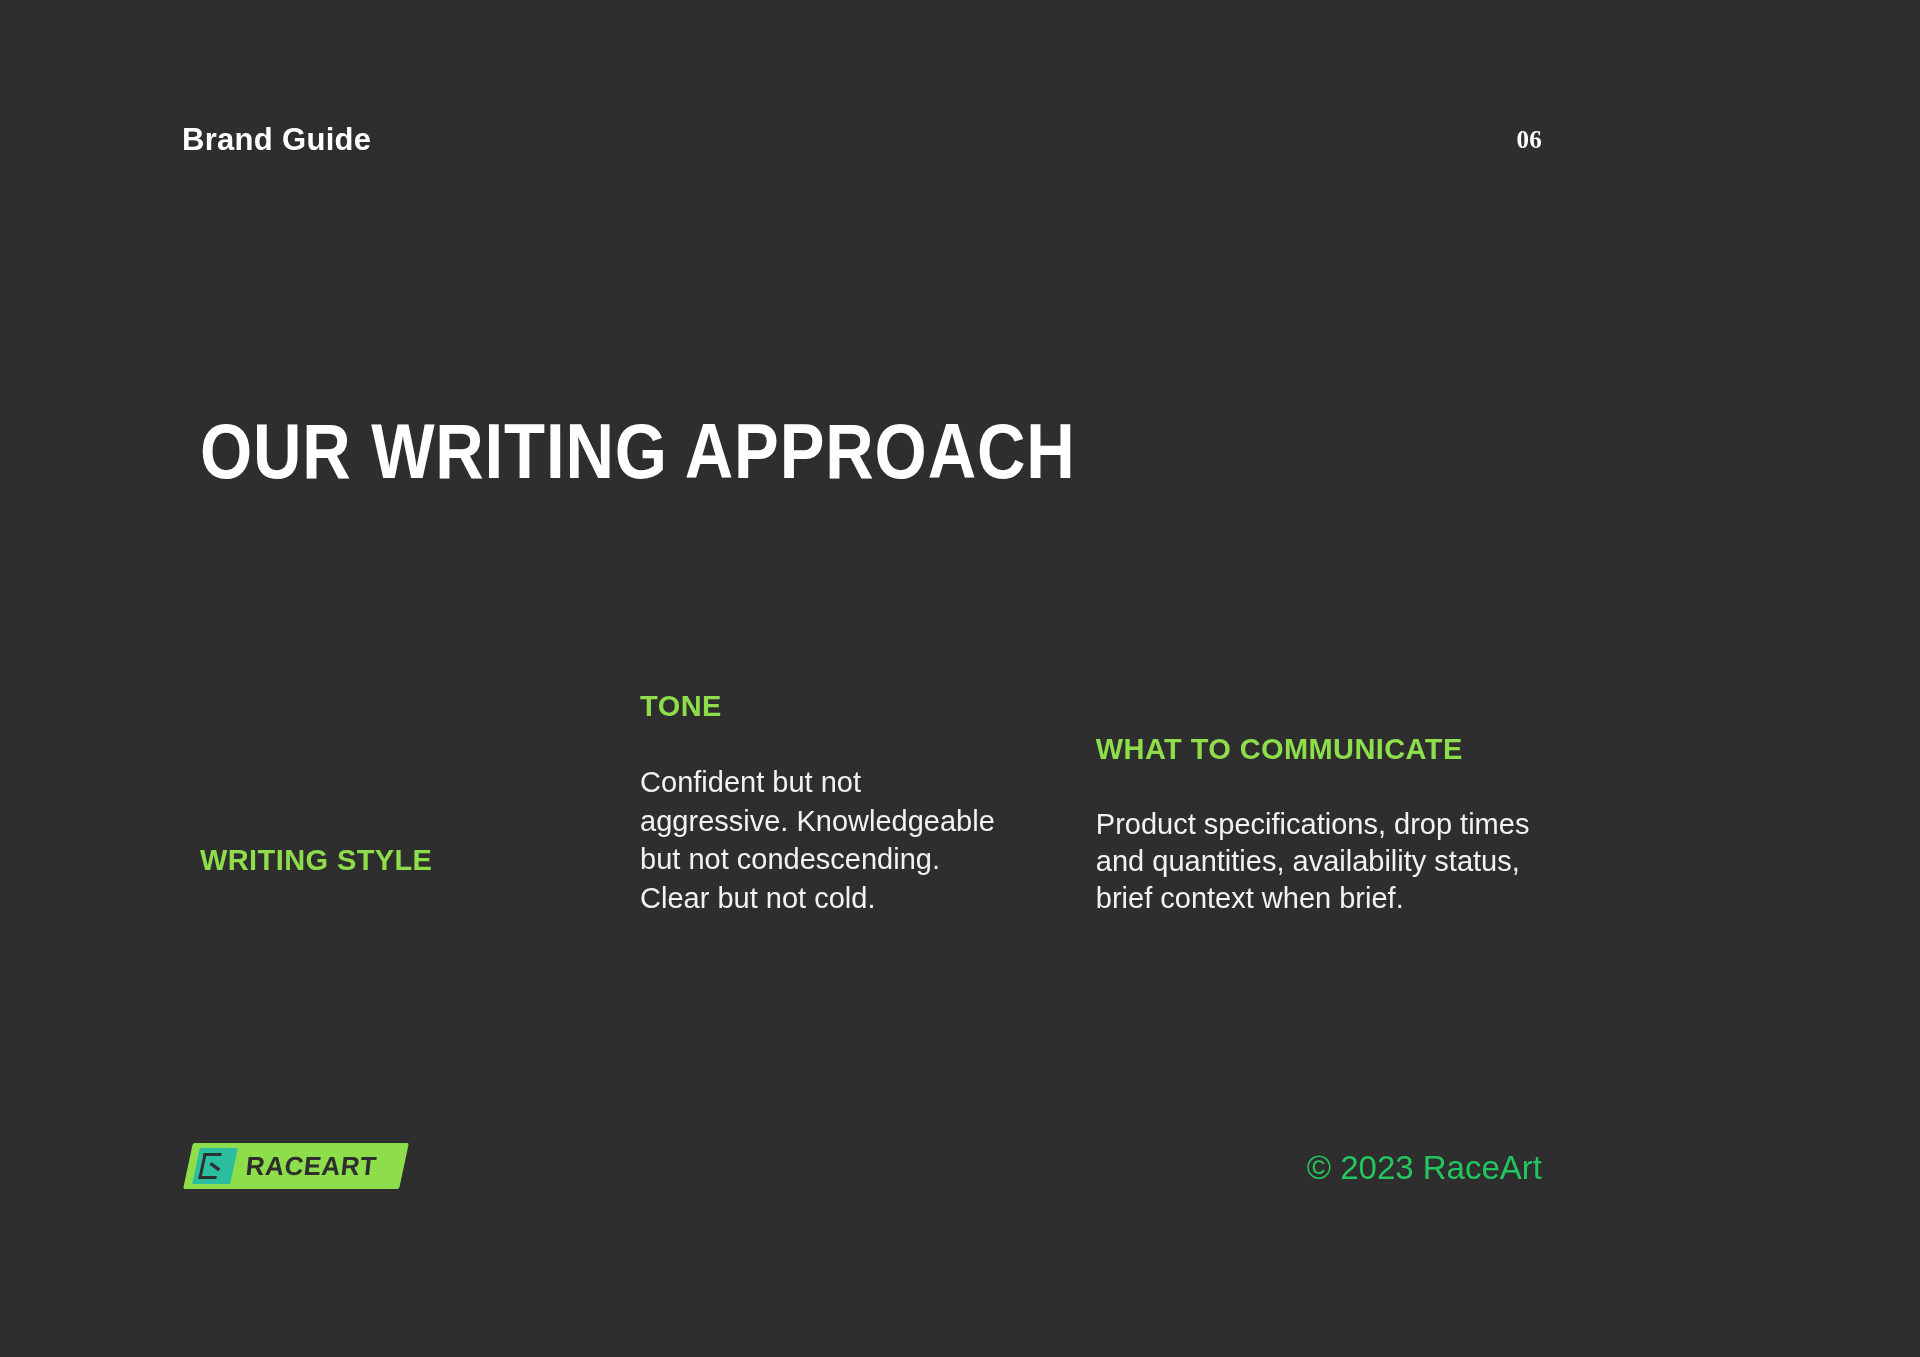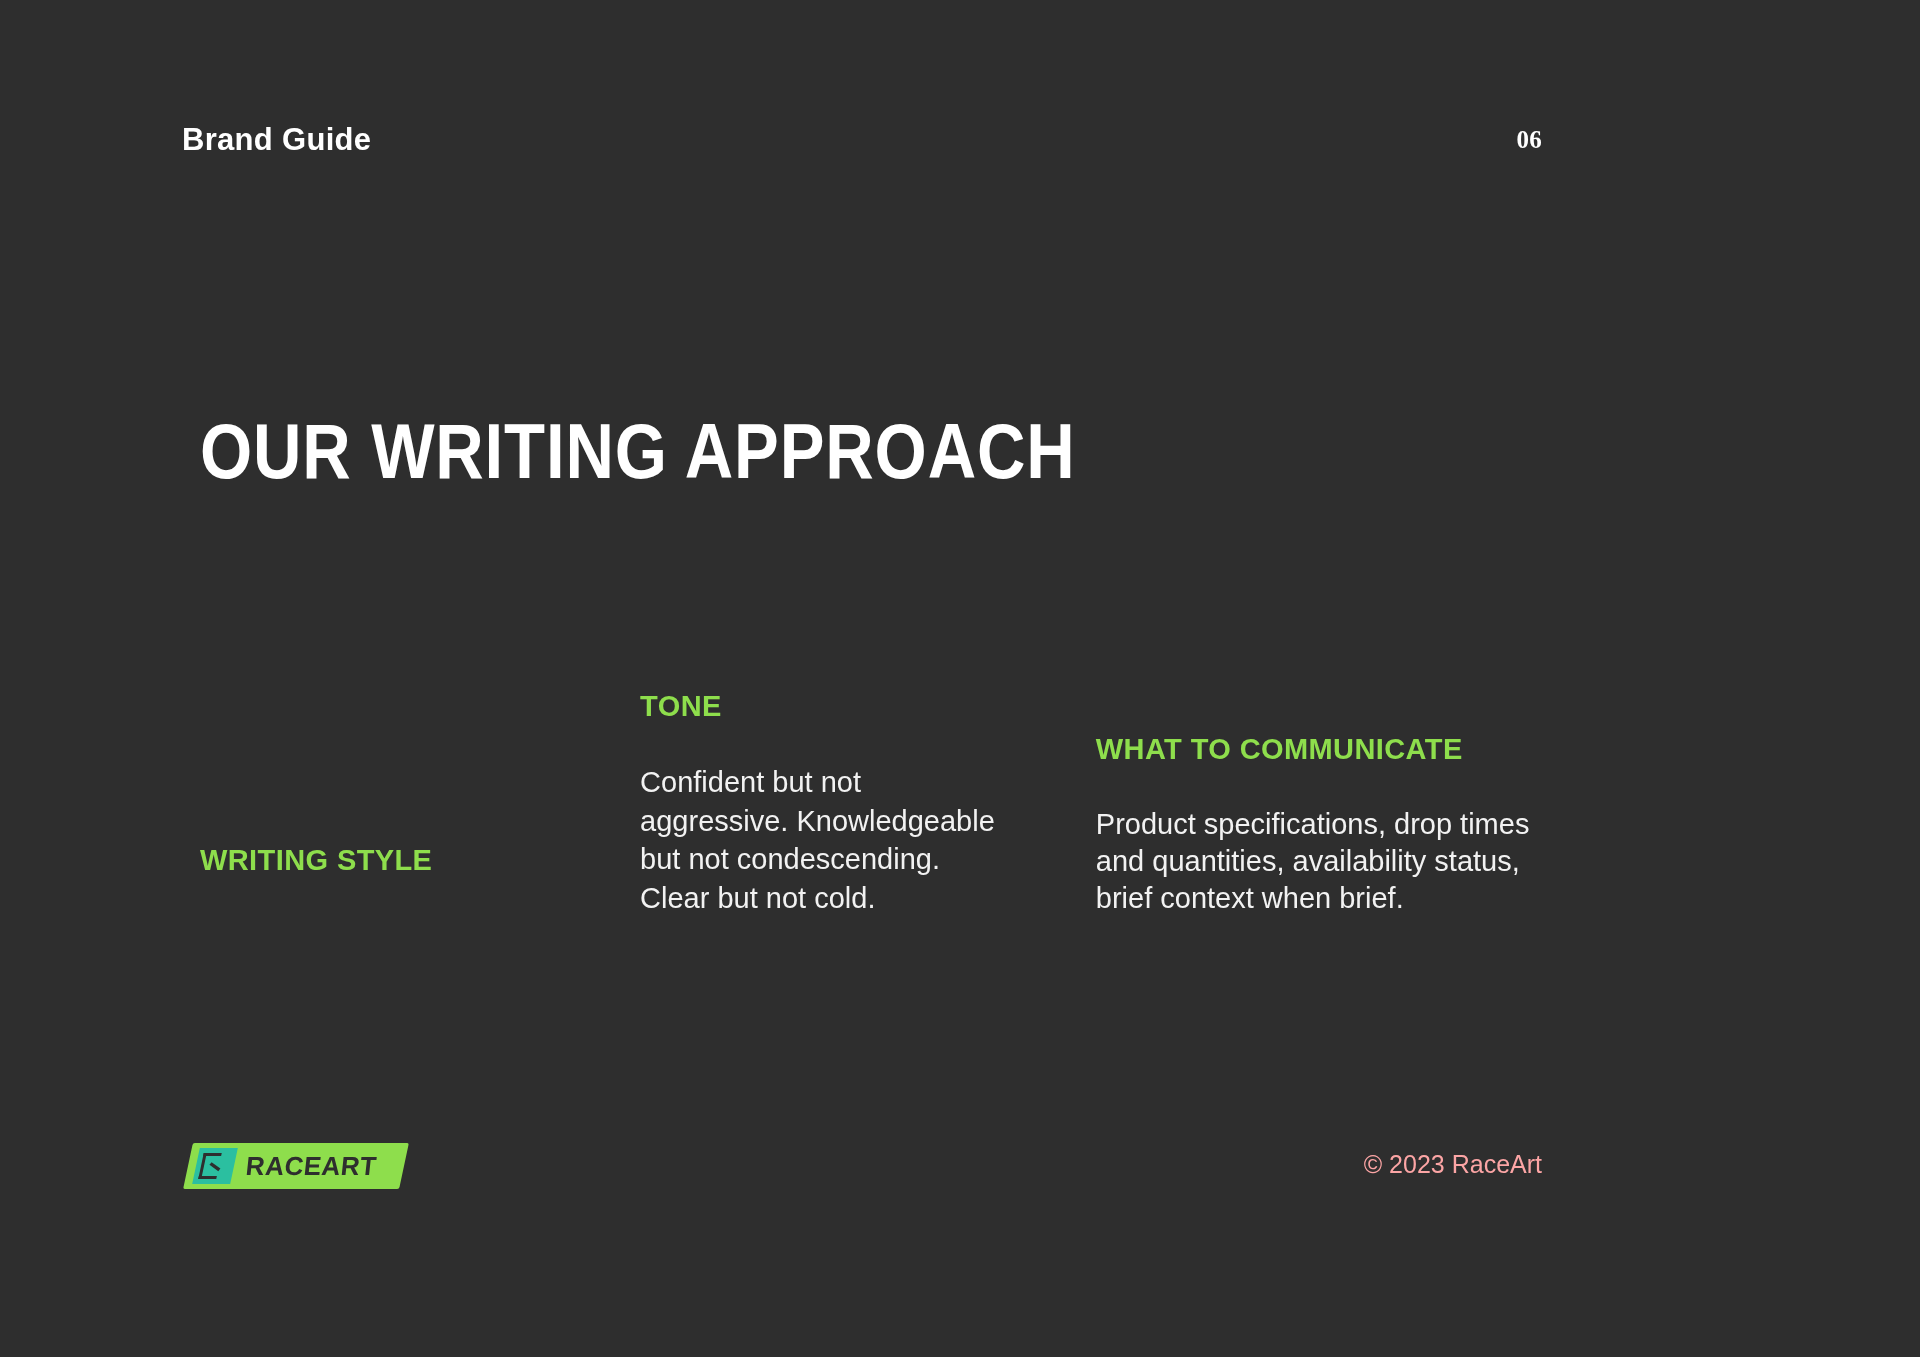--- a/index.html
+++ b/index.html
@@ -147,23 +147,23 @@
     color: #2e2e2e;
     font-size: 26px;
     font-weight: bold;
     letter-spacing: 0.5px;
     transform: skewX(-6deg);
     font-family: "Liberation Sans Narrow", "Liberation Sans", sans-serif;
   }
   .copyright {
     position: absolute;
     right: 182px;
-    bottom: 178px;
-    color: #fca5a5;
-    font-size: 25px;
+    bottom: 170px;
+    color: #22c55e;
+    font-size: 33px;
   }
 </style>
 </head>
 <body>
 
 <div class="slide">
 
   <div class="header">
     <div class="brand-label">Brand Guide</div>
     <div class="page-number">06</div>

